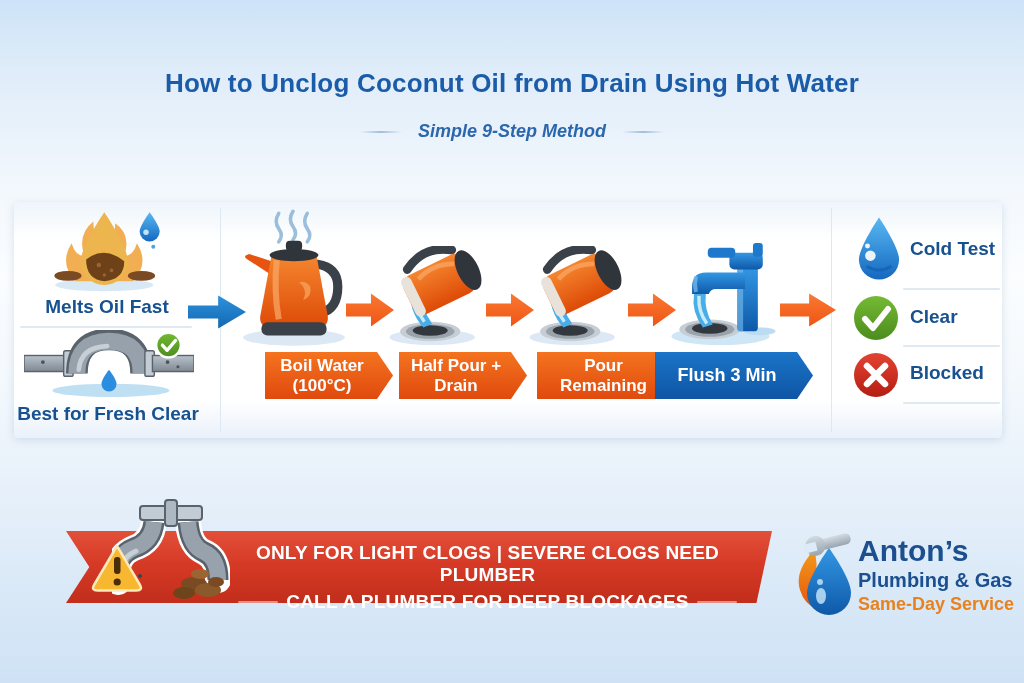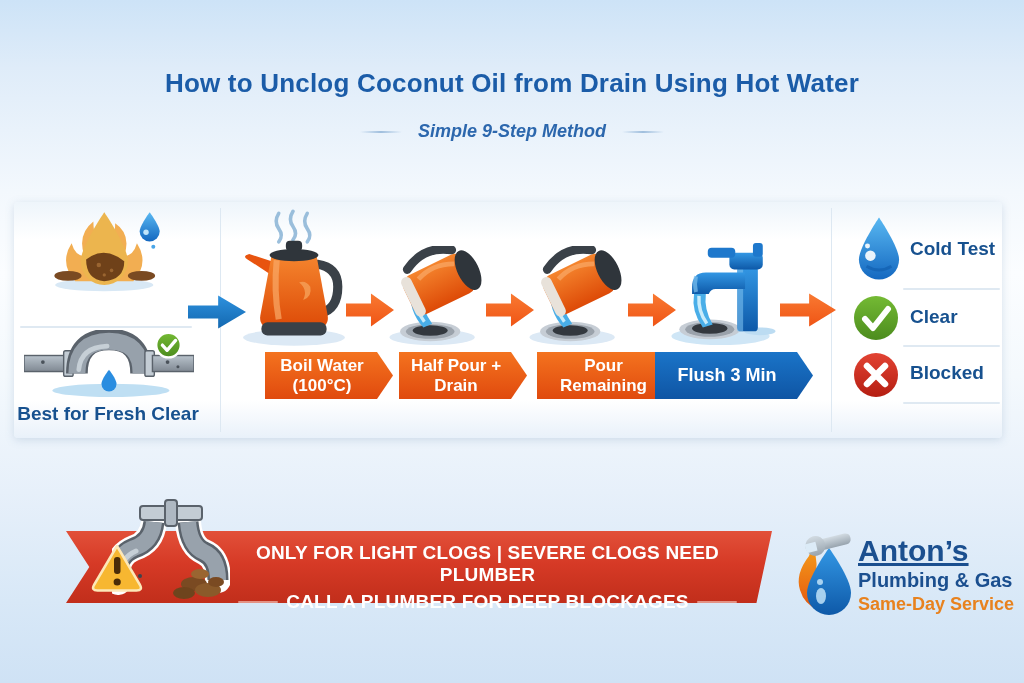--- a/index.html
+++ b/index.html
@@ -51,21 +51,21 @@
     background:linear-gradient(180deg,#e25039 0%,#d63a26 45%,#c12e1b 100%);
     clip-path:polygon(0 0,100% 0,97.8% 100%,0 100%,3.3% 50%);
     box-shadow:0 3px 8px rgba(150,60,40,.3);
   }
   .ribbon-text{ position:absolute; left:215px; top:542px; width:545px; text-align:center; color:#fff; }
   .ribbon-line1{ font-size:19px; font-weight:700; letter-spacing:.2px; }
   .ribbon-line2-row{ margin-top:5px; display:flex; align-items:center; justify-content:center; gap:8px; }
   .ribbon-line2{ font-size:19px; font-weight:700; letter-spacing:.2px; }
   .rib-dash{ width:40px; height:2px; background:rgba(255,230,220,.55); border-radius:1px; }
   
-  .brand-name{ position:absolute; left:858px; top:534px; font-size:30px; font-weight:700; color:#1b4f8f;text-decoration:underline; }
+  .brand-name{ position:absolute; left:858px; top:534px; font-size:30px; font-weight:700; color:#1b4f8f; }
   .brand-line2{ position:absolute; left:858px; top:569px; font-size:20px; font-weight:700; color:#1b4f8f; }
   .brand-tagline{ position:absolute; left:858px; top:594px; font-size:18px; font-weight:700; color:#e8821e; }
 </style>
 </head>
 <body>
 
 <svg width="0" height="0" style="position:absolute">
   <defs>
     <linearGradient id="kbody" x1="0" y1="0" x2="0" y2="1">
         <stop offset="0" stop-color="#f5852e"></stop>
@@ -123,20 +123,21 @@
     <ellipse cx="103" cy="76" rx="15" ry="5.5" fill="#7a4a22"></ellipse>
     <path d="M62,6 C62,6 88,44 88,60 a26,26 0 1 1 -52,0 C36,44 62,6 62,6 Z" fill="#ecb54e"></path>
     <path d="M42,58 Q62,42 84,60 Q84,80 62,82 Q42,80 42,58 Z" fill="#6f4119"></path>
     <circle cx="56" cy="64" r="2.5" fill="#9a6531"></circle>
       <circle cx="70" cy="70" r="2" fill="#9a6531"></circle>
       <circle cx="62" cy="75" r="1.8" fill="#9a6531"></circle>
     <path d="M112,6 c0,0 11,15 11,21 a11,11 0 1 1 -22,0 c0,-6 11,-21 11,-21 z" fill="url(#wdrop)"></path>
     <circle cx="108" cy="28" r="3" fill="#bfe4fa"></circle>
     <circle cx="116" cy="44" r="2.2" fill="#4aa6e8"></circle>
   </svg>
+  <div class="side-label" style="left:14px;top:296px;width:186px">Melts Oil Fast</div>
   <div class="hline" style="left:20px;top:326px;width:172px"></div>
 
   <svg class="panel-icon" style="left:24px;top:330px" width="170" height="68" viewBox="0 0 180 72">
     <ellipse cx="92" cy="64" rx="62" ry="7" fill="#bfdff3"></ellipse>
     <rect x="0" y="27" width="46" height="17" fill="url(#pipeg)" stroke="#5a626b" stroke-width="1.5"></rect>
     <rect x="42" y="22" width="10" height="27" rx="2" fill="#c3ccd4" stroke="#5a626b" stroke-width="1.5"></rect>
     <path d="M56,46 Q56,10 90,10 Q124,10 124,46" fill="none" stroke="#5a626b" stroke-width="23"></path>
     <path d="M56,46 Q56,12 90,12 Q124,12 124,46" fill="none" stroke="#97a1ab" stroke-width="18"></path>
     <path d="M58,42 Q60,18 88,17" fill="none" stroke="#c6cfd6" stroke-width="5" stroke-linecap="round"></path>
     <rect x="128" y="22" width="10" height="27" rx="2" fill="#c3ccd4" stroke="#5a626b" stroke-width="1.5"></rect>

